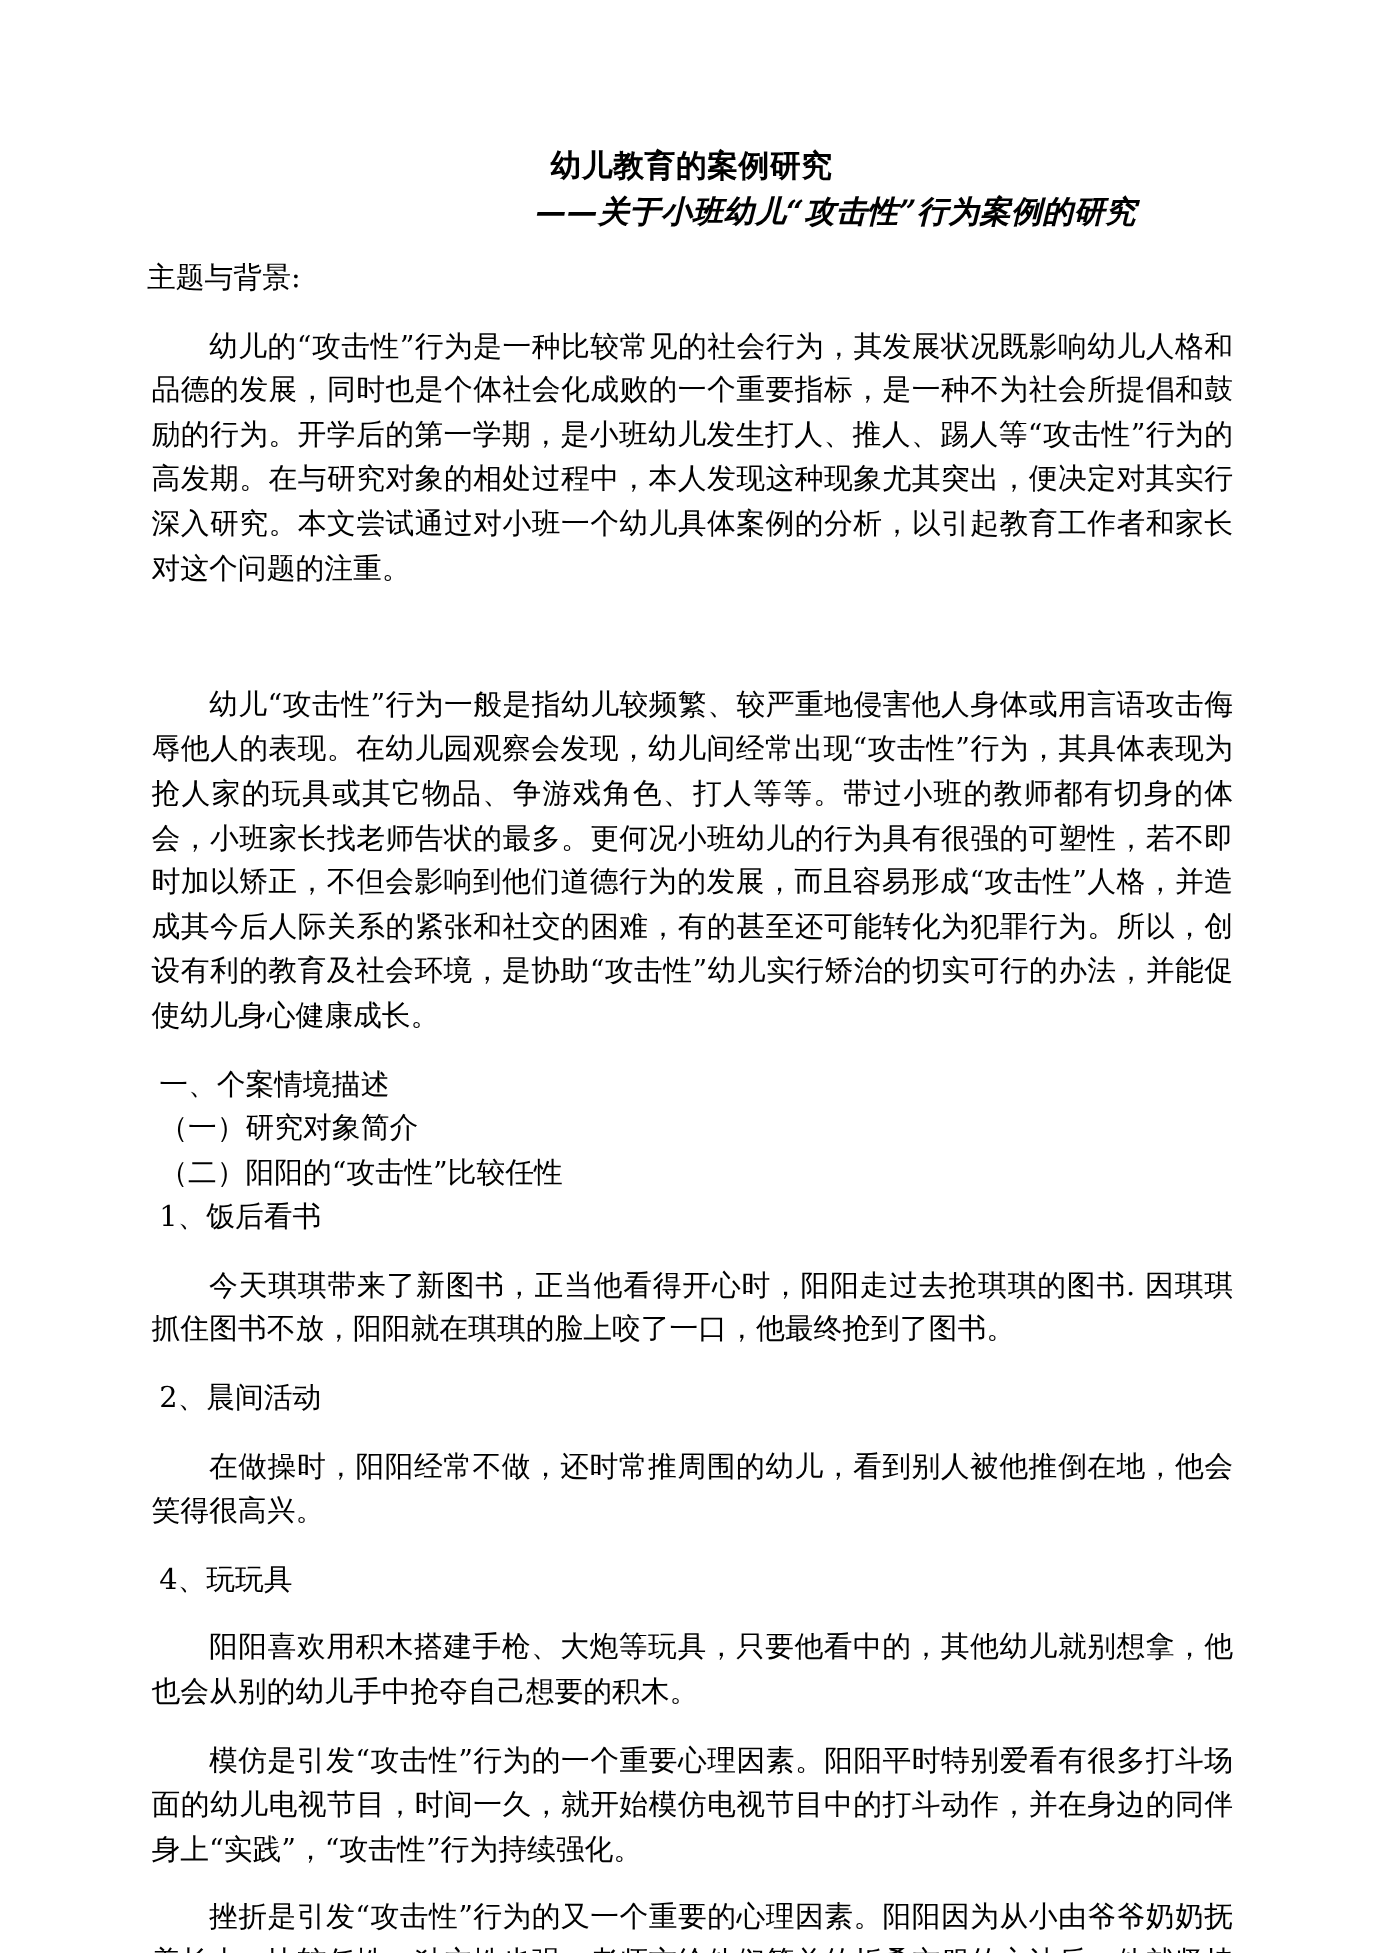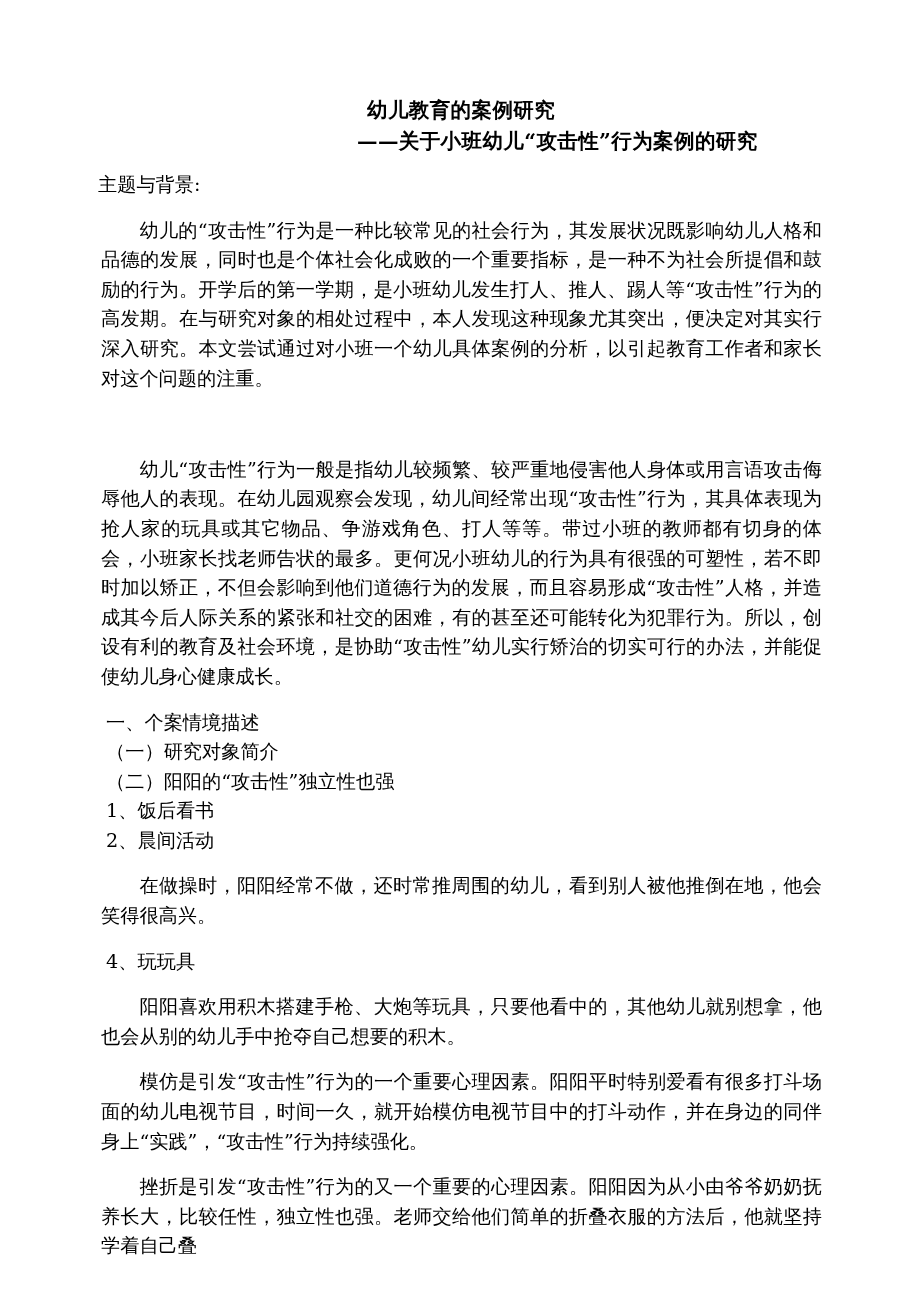--- a/index.html
+++ b/index.html
@@ -42,20 +42,21 @@
     font-size: 20.5px;
     line-height: 31px;
     letter-spacing: 0.4px;
     white-space: nowrap;
   }
   .title-line-1 {
     padding-left: 282px;
   }
   .title-line-2 {
     padding-left: 272px;
+    font-style: italic;
   }
 
   
   p.para {
     margin: 16px;
     text-indent: 2em;
   }
   p.flush {
     margin: 13px;
     text-indent: 0;
@@ -88,24 +89,25 @@
 
     <p class="spacer">&nbsp;</p>
 
     <p class="para">幼儿“攻击性”行为一般是指幼儿较频繁、较严重地侵害他人身体或用言语攻击侮辱他人的表现。在幼儿园观察会发现，幼儿间经常出现“攻击性”行为，其具体表现为抢人家的玩具或其它物品、争游戏角色、打人等等。带过小班的教师都有切身的体会，小班家长找老师告状的最多。更何况小班幼儿的行为具有很强的可塑性，若不即时加以矫正，不但会影响到他们道德行为的发展，而且容易形成“攻击性”人格，并造成其今后人际关系的紧张和社交的困难，有的甚至还可能转化为犯罪行为。所以，创设有利的教育及社会环境，是协助“攻击性”幼儿实行矫治的切实可行的办法，并能促使幼儿身心健康成长。</p>
 
     <p class="heading">一、个案情境描述</p>
 
     <p class="heading">（一）研究对象简介</p>
 
 
-    <p class="heading">（二）阳阳的“攻击性”独立性也强</p>
+    <p class="heading">（二）阳阳的“攻击性”比较任性</p>
 
     <p class="heading">1、饭后看书</p>
 
+    <p class="para">今天琪琪带来了新图书，正当他看得开心时，阳阳走过去抢琪琪的图书. 因琪琪抓住图书不放，阳阳就在琪琪的脸上咬了一口，他最终抢到了图书。</p>
 
     <p class="heading">2、晨间活动</p>
 
     <p class="para">在做操时，阳阳经常不做，还时常推周围的幼儿，看到别人被他推倒在地，他会笑得很高兴。</p>
 
     <p class="heading">4、玩玩具</p>
 
     <p class="para">阳阳喜欢用积木搭建手枪、大炮等玩具，只要他看中的，其他幼儿就别想拿，他也会从别的幼儿手中抢夺自己想要的积木。</p>
 
 

